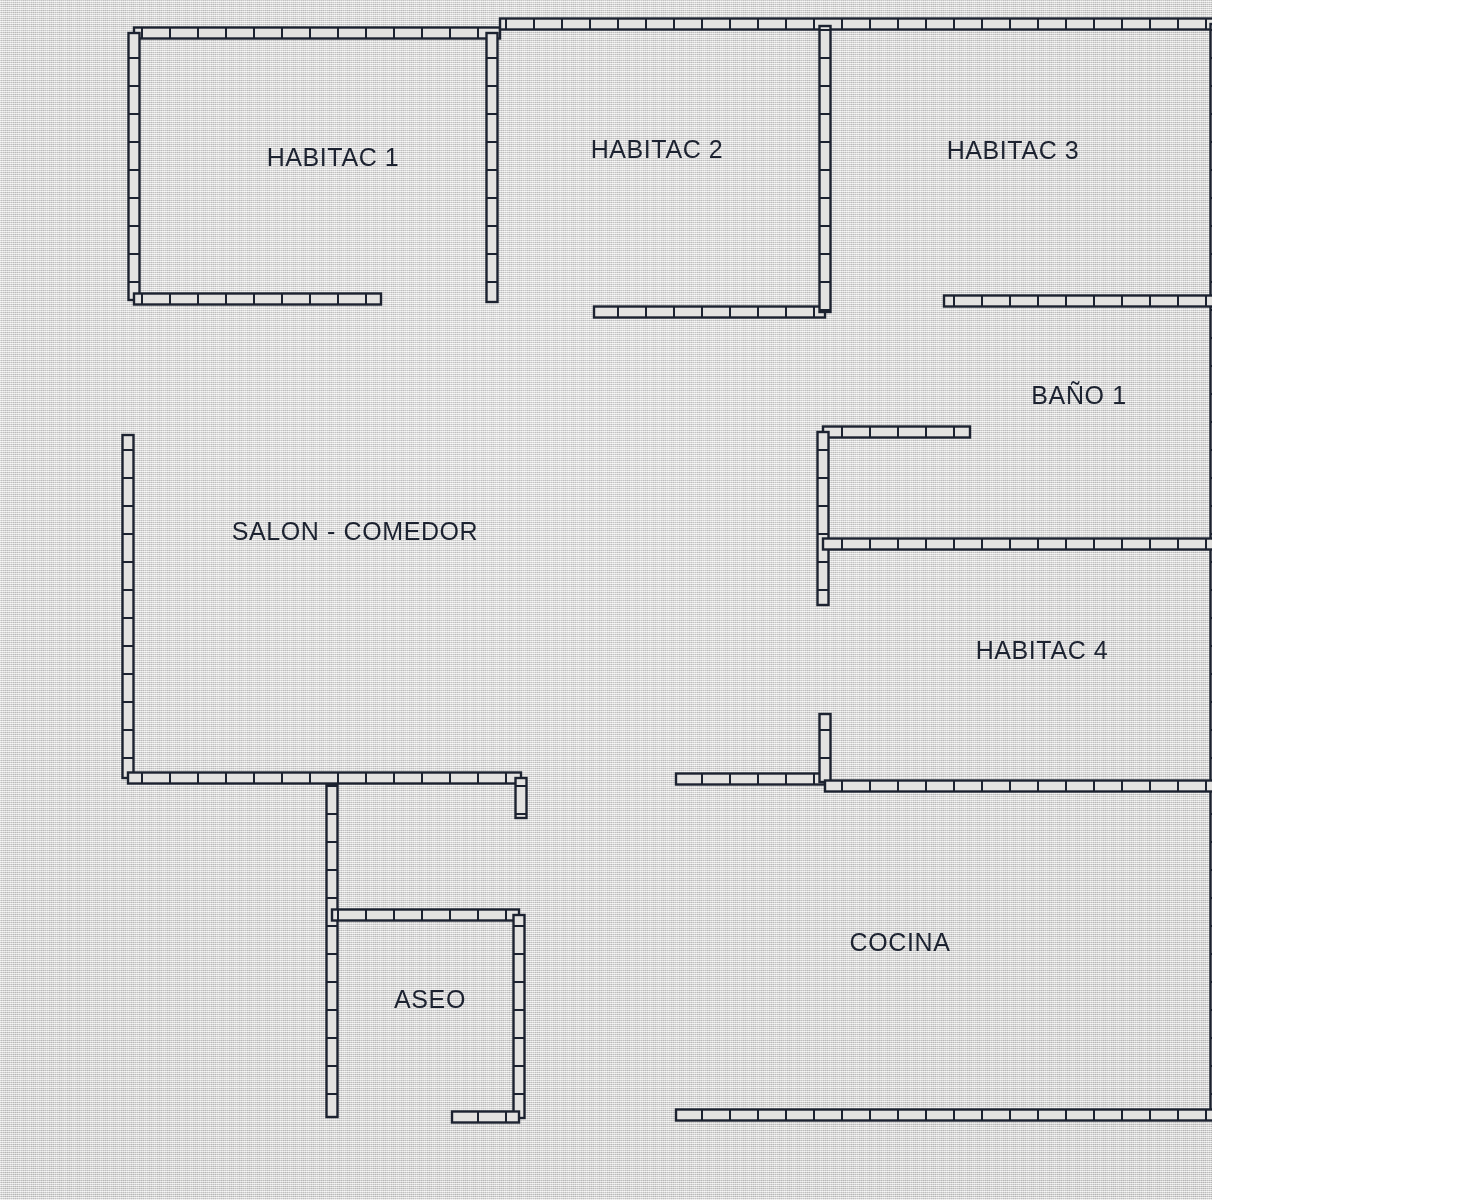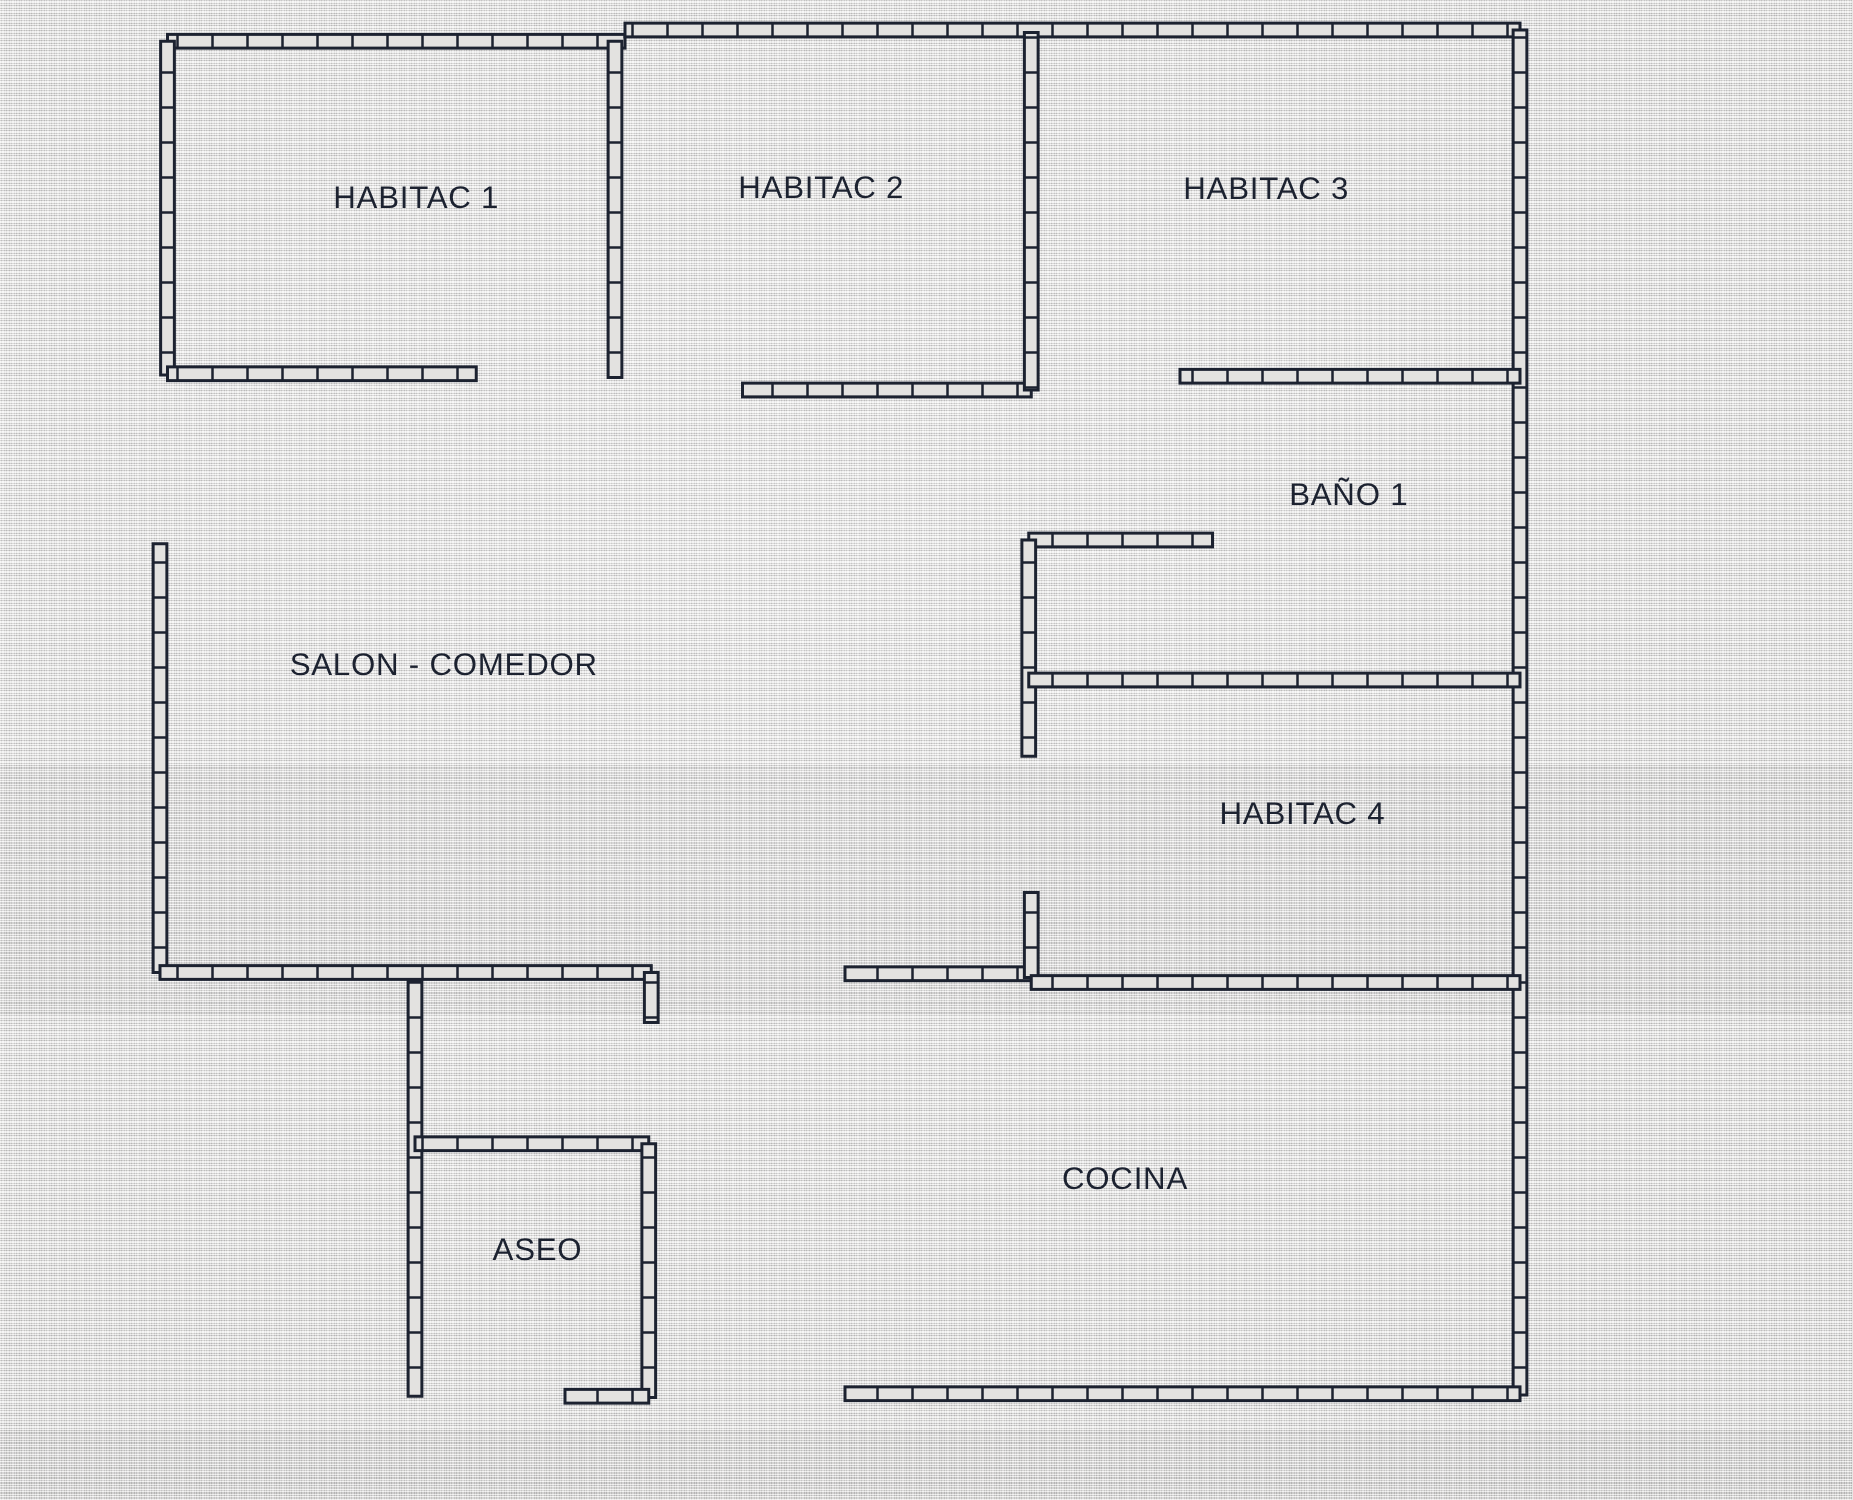--- a/index.html
+++ b/index.html
@@ -2,21 +2,21 @@
 <html><head>
 <meta charset="utf-8">
 <style>
   html, body {
     margin: 0;
     padding: 0;
     background: #ffffff;
   }
   #page {
     position: relative;
-    width: 1482px;
+    width: 1212px;
     height: 1200px;
     overflow: hidden;
     font-family: "Liberation Sans", sans-serif;
     background-color: #d9d9d6;
   }
   
   #texture {
     position: absolute;
     inset: 0;
     background-color: #d9d8d5;

